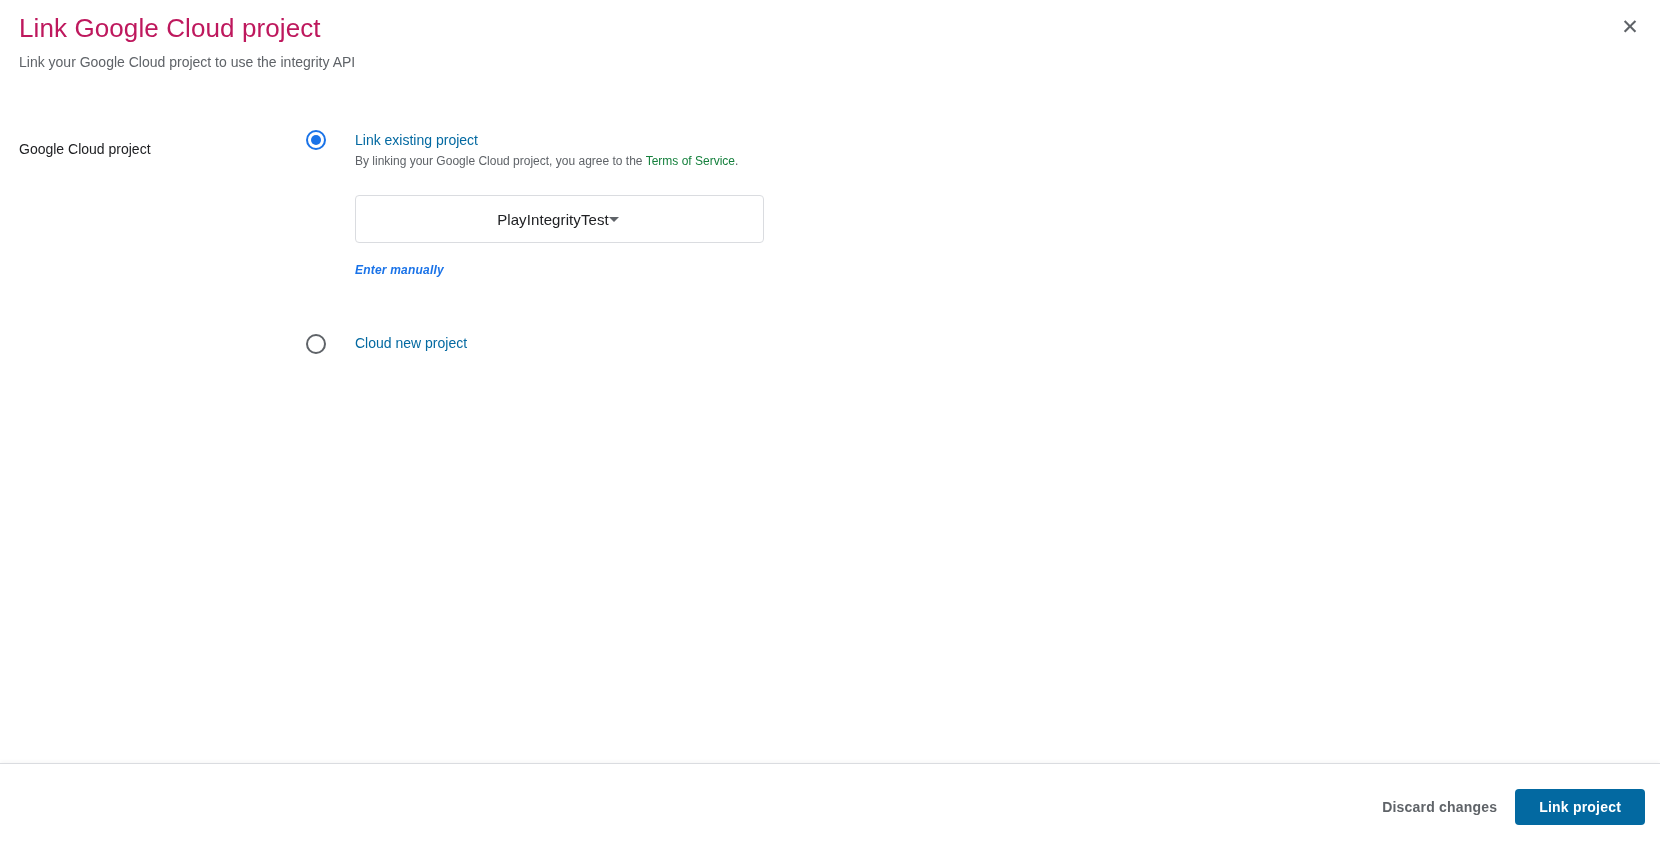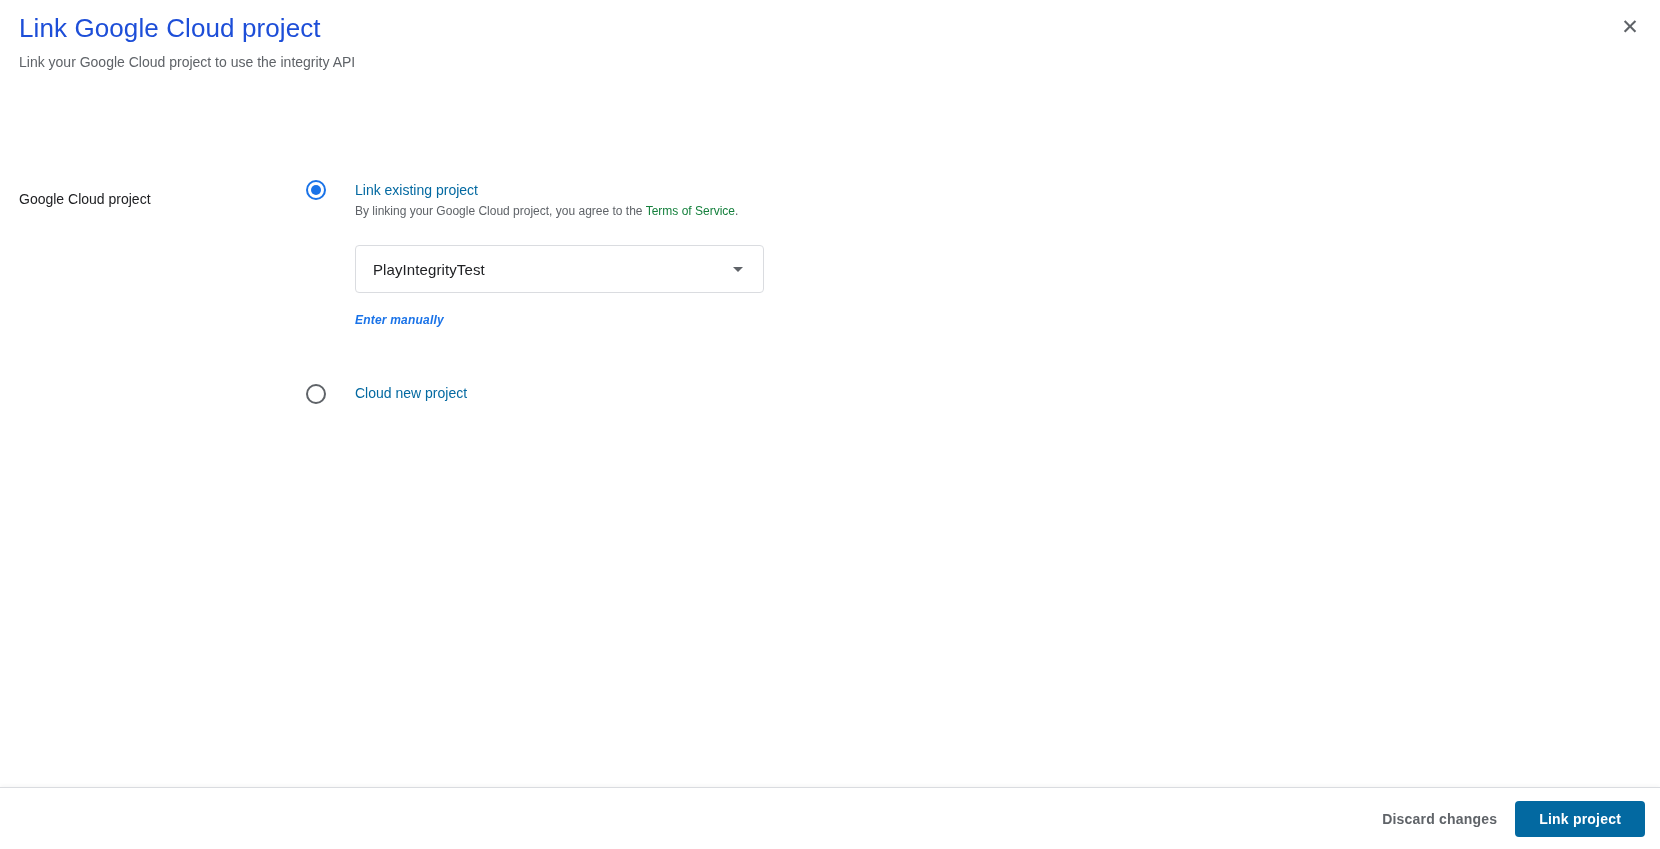--- a/index.html
+++ b/index.html
@@ -13,21 +13,21 @@
     color: #202124;
   }
   .dialog { position: relative; width: 100%; height: 100%; }
 
   
   .header { padding: 12px 60px 0 19px; }
   .title {
     font-size: 26px;
     font-weight: 500;
     letter-spacing: 0.1px;
-    color: #1d4ed8;
+    color: #be185d;
     line-height: 32px;
   }
   .subtitle {
     margin-top: 8px;
     font-size: 14px;
     color: #5f6368;
     line-height: 20px;
   }
   .close-btn {
     position: absolute;
@@ -43,21 +43,21 @@
     color: #5f6368;
     text-align: center;
     padding: 0;
   }
 
   
   .form-row {
     display: flex;
     align-items: flex-start;
     padding-left: 19px;
-    margin-top: 107px;
+    margin-top: 57px;
   }
   .form-label {
     width: 287px;
     flex: none;
     font-size: 14px;
     color: #202124;
     padding-top: 10px;
     line-height: 20px;
   }
   .radio-group { flex: 1; }
@@ -108,21 +108,21 @@
   .select-box {
     margin-left: 49px;
     margin-top: 26px;
     width: 409px;
     height: 48px;
     border: 1px solid #dadce0;
     border-radius: 4px;
     background: #ffffff;
     display: flex;
     align-items: center;
-    justify-content: space-between;
+    justify-content: center;
     padding: 0 20px 0 17px;
     cursor: pointer;
   }
   .select-value {
     font-size: 15px;
     color: #202124;
     letter-spacing: 0.1px;
   }
   .caret {
     width: 0; height: 0;
@@ -144,21 +144,21 @@
   }
 
   .second-option { margin-top: 55px; }
 
   
   .footer {
     position: absolute;
     left: 0;
     bottom: 0;
     width: 100%;
-    height: 62px;
+    height: 86px;
     background: #ffffff;
     border-top: 1px solid #dadce0;
     box-shadow: 0 -2px 4px rgba(0,0,0,0.03);
     display: flex;
     align-items: center;
     justify-content: flex-end;
     padding-right: 15px;
   }
   .btn-text {
     border: none;

